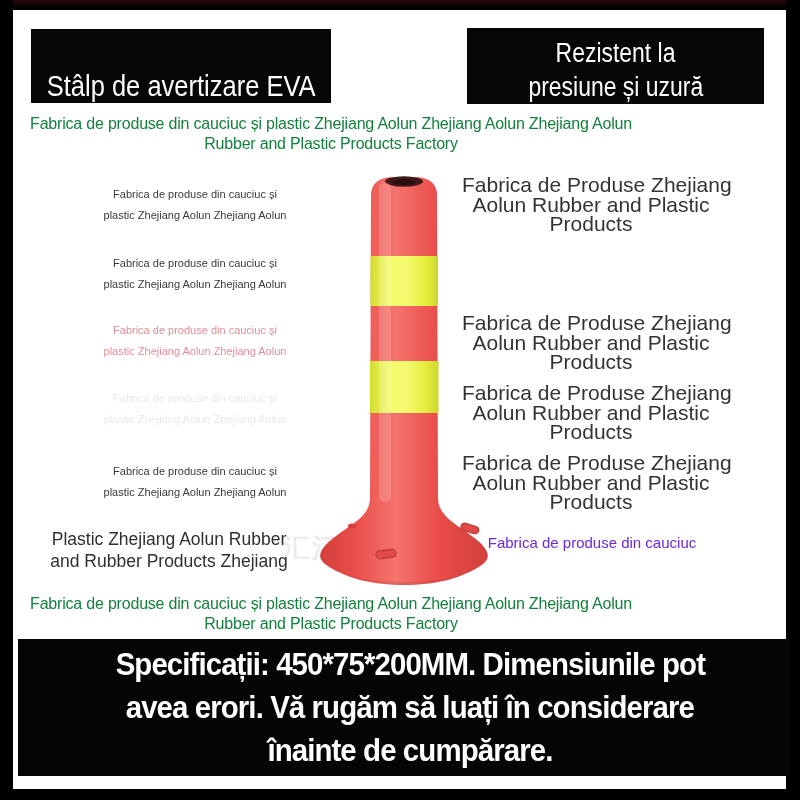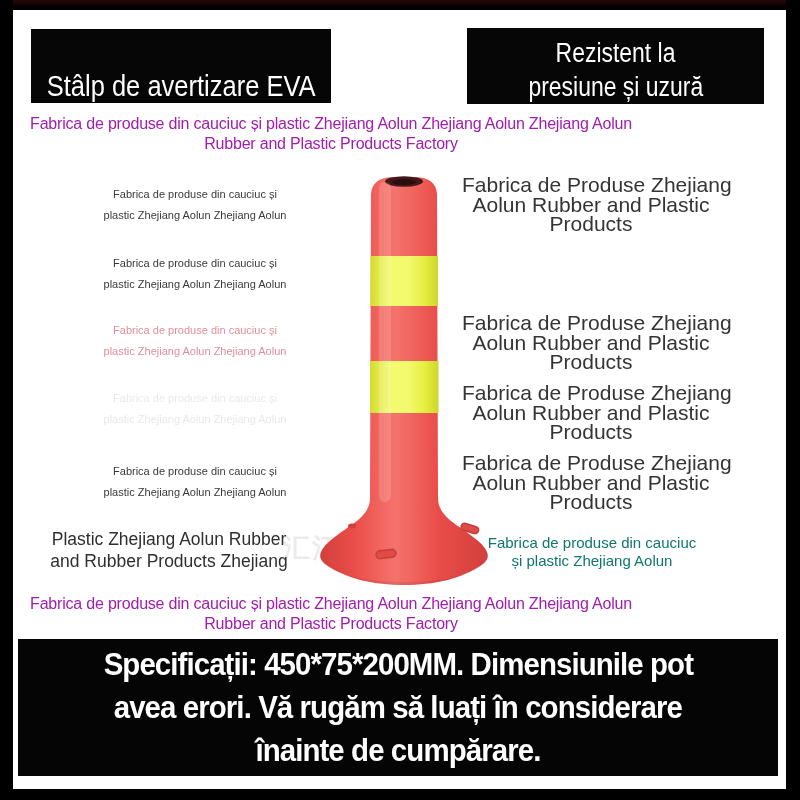--- a/index.html
+++ b/index.html
@@ -14,42 +14,42 @@
   .frame-right{left:786px;top:0;width:14px;height:800px;}
   .frame-bottom{left:0;top:789px;width:800px;height:11px;}
   
   .badge{position:absolute;background:#060606;color:#fff;display:flex;flex-direction:column;
          align-items:center;justify-content:flex-end;text-align:center;}
   .badge-left{left:31px;top:29px;width:300px;height:74px;font-size:30px;}
   .badge-right{left:467px;top:28px;width:297px;height:76px;font-size:27px;line-height:34px;}
   .badge .cond{display:block;transform:scaleX(.85);transform-origin:center;white-space:nowrap;}
   
   .banner{position:absolute;left:13px;width:636px;text-align:center;
-          font-size:16px;line-height:20px;color:#a21caf;letter-spacing:-0.2px;}
+          font-size:16px;line-height:20px;color:#15803d;letter-spacing:-0.2px;}
   .banner-top{top:114px;}
   .banner-bottom{top:594px;}
   .banner span{display:block;}
   
   .wblock{position:absolute;text-align:center;}
   .wblock span{display:block;white-space:nowrap;}
   .lblock{left:40px;width:310px;font-size:11px;line-height:21px;}
   .l1{top:184px;} .l2{top:253px;} .l3{top:320px;} .l4{top:388px;} .l5{top:461px;}
   .l6{left:24px;top:529px;width:290px;font-size:17.5px;line-height:21.5px;}
   .rblock{left:462px;width:258px;font-size:21px;line-height:19.5px;}
   .r1{top:175px;} .r2{top:313px;} .r3{top:383px;} .r4{top:453px;}
   .r5{left:472px;top:534px;width:240px;font-size:15px;line-height:17.5px;}
   
   .bollard{position:absolute;left:295px;top:168px;width:215px;height:425px;}
   
   .cn-watermark{position:absolute;left:283px;top:530px;font-size:27px;letter-spacing:2px;
                 color:rgba(60,60,60,0.10);font-weight:bold;}
   
   .spec-bar{position:absolute;left:18px;top:639px;width:760px;height:137px;background:#050505;
             color:#fff;display:flex;flex-direction:column;align-items:center;justify-content:center;
-            text-align:center;font-size:32px;line-height:43px;font-weight:bold;letter-spacing:-1px;}
+            text-align:center;font-size:32px;line-height:43px;font-weight:bold;letter-spacing:-1px;padding-left:12px;}
   .spec-bar span{display:block;white-space:nowrap;transform:scaleX(.92);transform-origin:center;}
 </style>
 </head>
 <body>
 
 <div class="canvas">
 
   <div class="frame frame-top"></div>
   <div class="frame frame-left"></div>
   <div class="frame frame-right"></div>
@@ -106,23 +106,22 @@
   <div class="wblock rblock r3" style="color: rgb(52, 52, 52);">
     <span>Fabrica de Produse Zhejiang</span>
     <span>Aolun Rubber and Plastic</span>
     <span>Products</span>
   </div>
   <div class="wblock rblock r4" style="color: rgb(52, 52, 52);">
     <span>Fabrica de Produse Zhejiang</span>
     <span>Aolun Rubber and Plastic</span>
     <span>Products</span>
   </div>
-  <div class="wblock r5" style="color: #0f766e;">
+  <div class="wblock r5" style="color: #6d28d9;">
     <span>Fabrica de produse din cauciuc</span>
-    <span>și plastic Zhejiang Aolun</span>
   </div>
 
   <div class="cn-watermark">汇江</div>
 
   <svg class="bollard" viewBox="0 0 215 425" xmlns="http://www.w3.org/2000/svg">
     <defs>
       <linearGradient id="redGrad" x1="0" y1="0" x2="1" y2="0">
         <stop offset="0" style="stop-color: rgb(210, 63, 60);"></stop>
         <stop offset="0.2" style="stop-color: rgb(234, 77, 73);"></stop>
         <stop offset="0.45" style="stop-color: rgb(245, 115, 109);"></stop>

